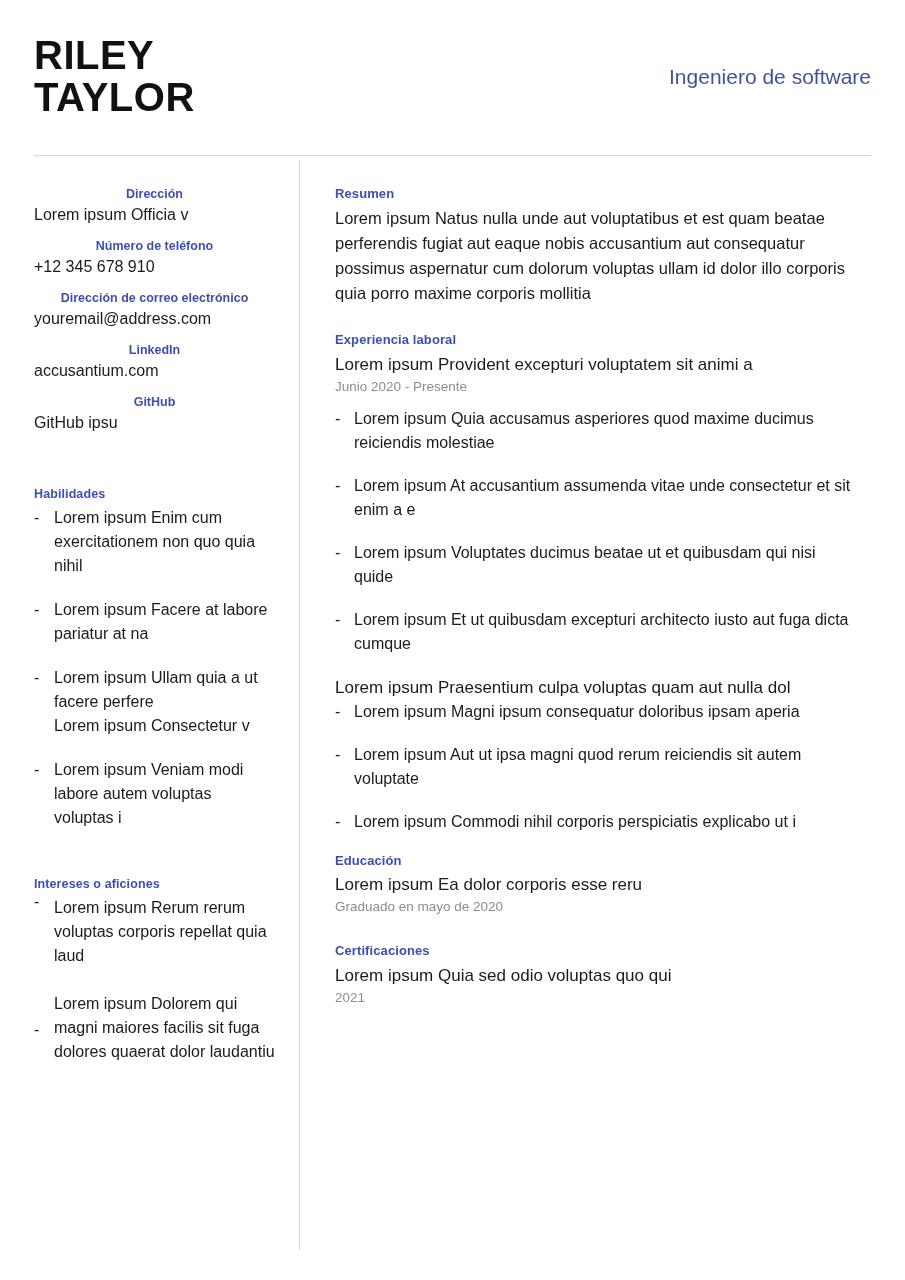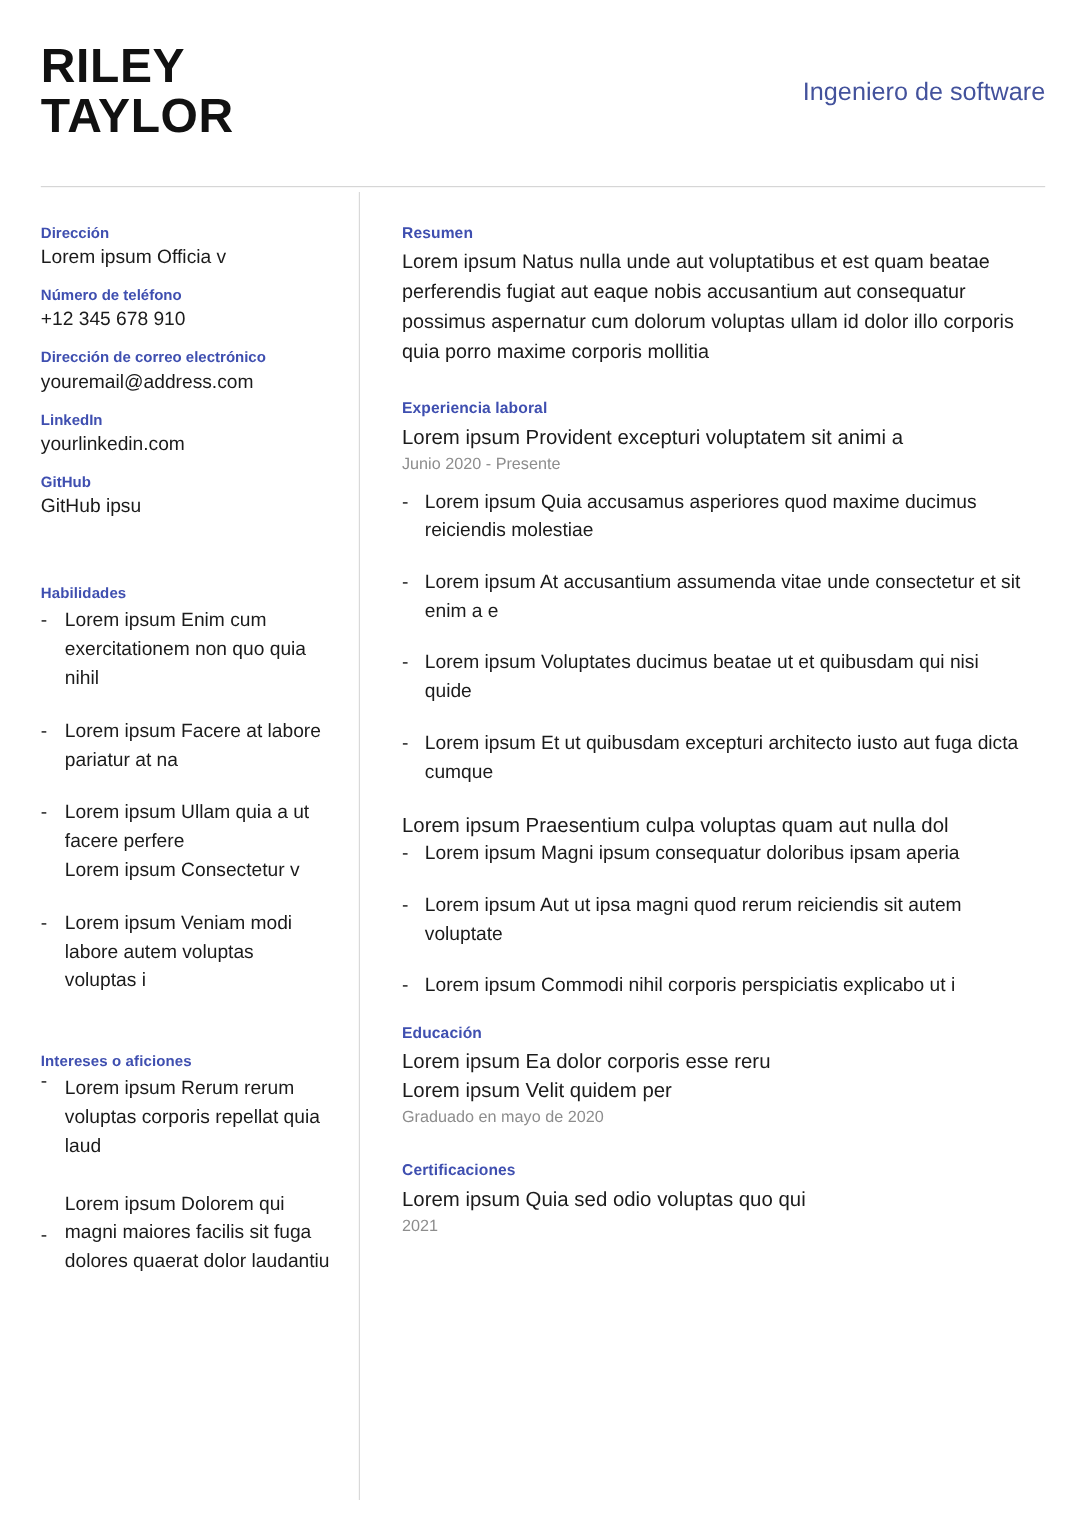--- a/index.html
+++ b/index.html
@@ -98,20 +98,21 @@
   }
   .sidebar .sec-head { font-size: 12.5px; }
 
   .field { margin-bottom: 13px; }
   .field-label {
     color: #3f4fb0;
     font-weight: 700;
     font-size: 12.5px;
     line-height: 16px;
     margin-bottom: 2px;
+    text-align: center;
   }
   .field-value {
     font-size: 16px;
     line-height: 21px;
     color: #1b1b1b;
   }
 
   
   .bullets { margin: 0; padding: 0; list-style: none; }
   .bullet {
@@ -199,21 +200,21 @@
         <div class="field">
           <div class="field-label">Número de teléfono</div>
           <div class="field-value">+12 345 678 910</div>
         </div>
         <div class="field">
           <div class="field-label">Dirección de correo electrónico</div>
           <div class="field-value">youremail@address.com</div>
         </div>
         <div class="field">
           <div class="field-label">LinkedIn</div>
-          <div class="field-value">yourlinkedin.com</div>
+          <div class="field-value">accusantium.com</div>
         </div>
         <div class="field">
           <div class="field-label">GitHub</div>
           <div class="field-value">GitHub ipsu</div>
         </div>
       </div>
 
       <div class="spacer-lg"></div>
 
       <div>
@@ -305,21 +306,20 @@
               <span class="bullet-dash">-</span>
               <span class="bullet-text">Lorem ipsum Commodi nihil corporis perspiciatis explicabo ut i</span>
             </li>
           </ul>
         </div>
       </div>
 
       <div class="sec-block">
         <div class="sec-head">Educación</div>
         <div class="edu-line">Lorem ipsum Ea dolor corporis esse reru</div>
-        <div class="edu-line">Lorem ipsum Velit quidem per</div>
         <div class="entry-date">Graduado en mayo de 2020</div>
       </div>
 
       <div>
         <div class="sec-head">Certificaciones</div>
         <div class="entry-title">Lorem ipsum Quia sed odio voluptas quo qui</div>
         <div class="entry-date">2021</div>
       </div>
 
     </div>

